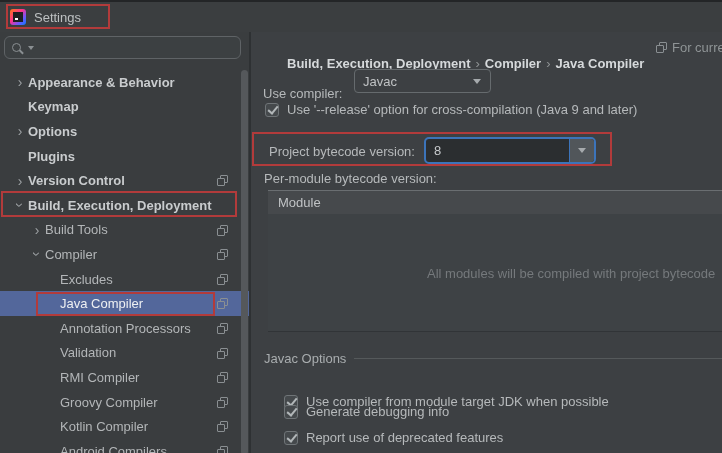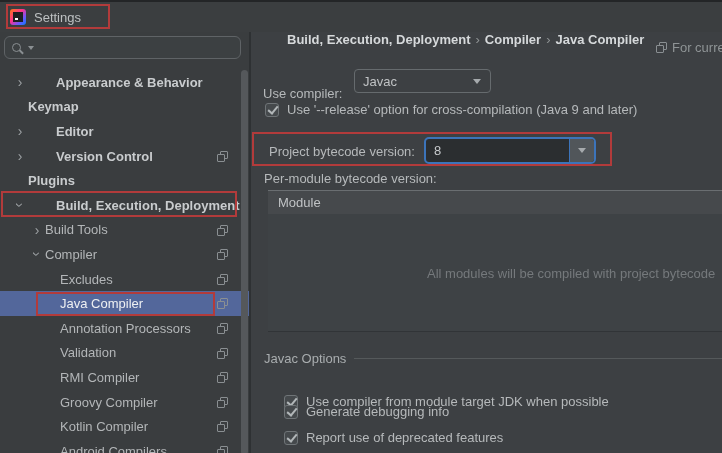--- a/index.html
+++ b/index.html
@@ -28,39 +28,39 @@
   .mag::after { content:""; position:absolute; left:7px; top:10px; width:5px; height:1.5px;
                 background:#8A8F92; transform:rotate(45deg); }
   .mag-caret { width:0; height:0; margin-left:3px; border-left:3px solid transparent;
                border-right:3px solid transparent; border-top:4px solid #8A8F92; }
 
   .tree { position:absolute; left:0; top:38px; width:249px; }
   .trow { display:flex; align-items:center; height:24.6px; position:relative;
           font-size:13px; color:#B3B6B8; white-space:nowrap; }
   .trow.bold { font-weight:bold; color:#C9CCCE; }
   .trow.sel { background:#53679B; color:#EEF0F2; }
-  .l0 { padding-left:12px;gap:28px; } .l0.nochev { padding-left:28px; }
+  .l0 { padding-left:12px; } .l0.nochev { padding-left:28px; }
   .l1 { padding-left:29px; }
   .l2 { padding-left:60px; }
   .chev { width:16px; font-size:14px; color:#9DA1A4; font-weight:normal; display:inline-block; }
   .chev::before { content:"\203A"; display:inline-block; }
   .chev.down::before { transform:rotate(90deg); }
   .dup { position:absolute; right:21px; top:7px; width:11px; height:11px; }
   .dup::before { content:""; position:absolute; right:0; top:0; width:6px; height:6px;
                  border:1px solid #8A8F92; border-radius:1px; }
   .dup::after  { content:""; position:absolute; left:0; bottom:0; width:6px; height:6px;
                  border:1px solid #8A8F92; background:#3A3D3F; border-radius:1px; }
   .sel .dup::after { background:#53679B; }
 
   .scroll-thumb { position:absolute; right:1px; top:38px; width:7px; height:385px;
                   background:#55585B; border-radius:4px; }
 
   
   .panel { position:absolute; left:251px; top:30px; width:471px; height:423px; background:#3D4043; overflow:hidden; }
-  .crumbs { position:absolute; left:12px; top:0; font-size:13px; font-weight:bold; color:#D6D9DB; white-space:nowrap;padding-left:24px; }
+  .crumbs { position:absolute; left:12px; top:24px; font-size:13px; font-weight:bold; color:#D6D9DB; white-space:nowrap;padding-left:24px; }
   .crumb-sep { color:#8E9294; font-weight:normal; padding:0 5px; }
   .scope { position:absolute; left:405px; top:8px; display:flex; align-items:center; gap:5px;
            font-size:13px; color:#8F9496; white-space:nowrap; }
   .scope .dup2 { position:relative; width:11px; height:11px; display:inline-block; }
   .dup2::before { content:""; position:absolute; right:0; top:0; width:6px; height:6px;
                   border:1px solid #8A8F92; border-radius:1px; }
   .dup2::after  { content:""; position:absolute; left:0; bottom:0; width:6px; height:6px;
                   border:1px solid #8A8F92; background:#3D4043; border-radius:1px; }
 
   .field-label { position:absolute; font-size:13px; color:#B6B9BB; white-space:nowrap; }
@@ -123,29 +123,29 @@
     <div class="tree">
       <div class="trow bold l0">
           <span class="chev"></span>
           <span>Appearance &amp; Behavior</span>
         </div>
       <div class="trow bold l0 nochev">
           <span>Keymap</span>
         </div>
       <div class="trow bold l0">
           <span class="chev"></span>
-          <span>Editor</span>
-        </div>
-      <div class="trow bold l0">
-          <span class="chev"></span>
-          <span>Version Control</span>
-          <span class="dup"></span>
+          <span>Options</span>
         </div>
       <div class="trow bold l0 nochev">
           <span>Plugins</span>
+        </div>
+      <div class="trow bold l0">
+          <span class="chev"></span>
+          <span>Version Control</span>
+          <span class="dup"></span>
         </div>
       <div class="trow bold l0">
           <span class="chev down"></span>
           <span>Build, Execution, Deployment</span>
         </div>
       <div class="trow l1">
           <span class="chev"></span>
           <span>Build Tools</span>
           <span class="dup"></span>
         </div>

